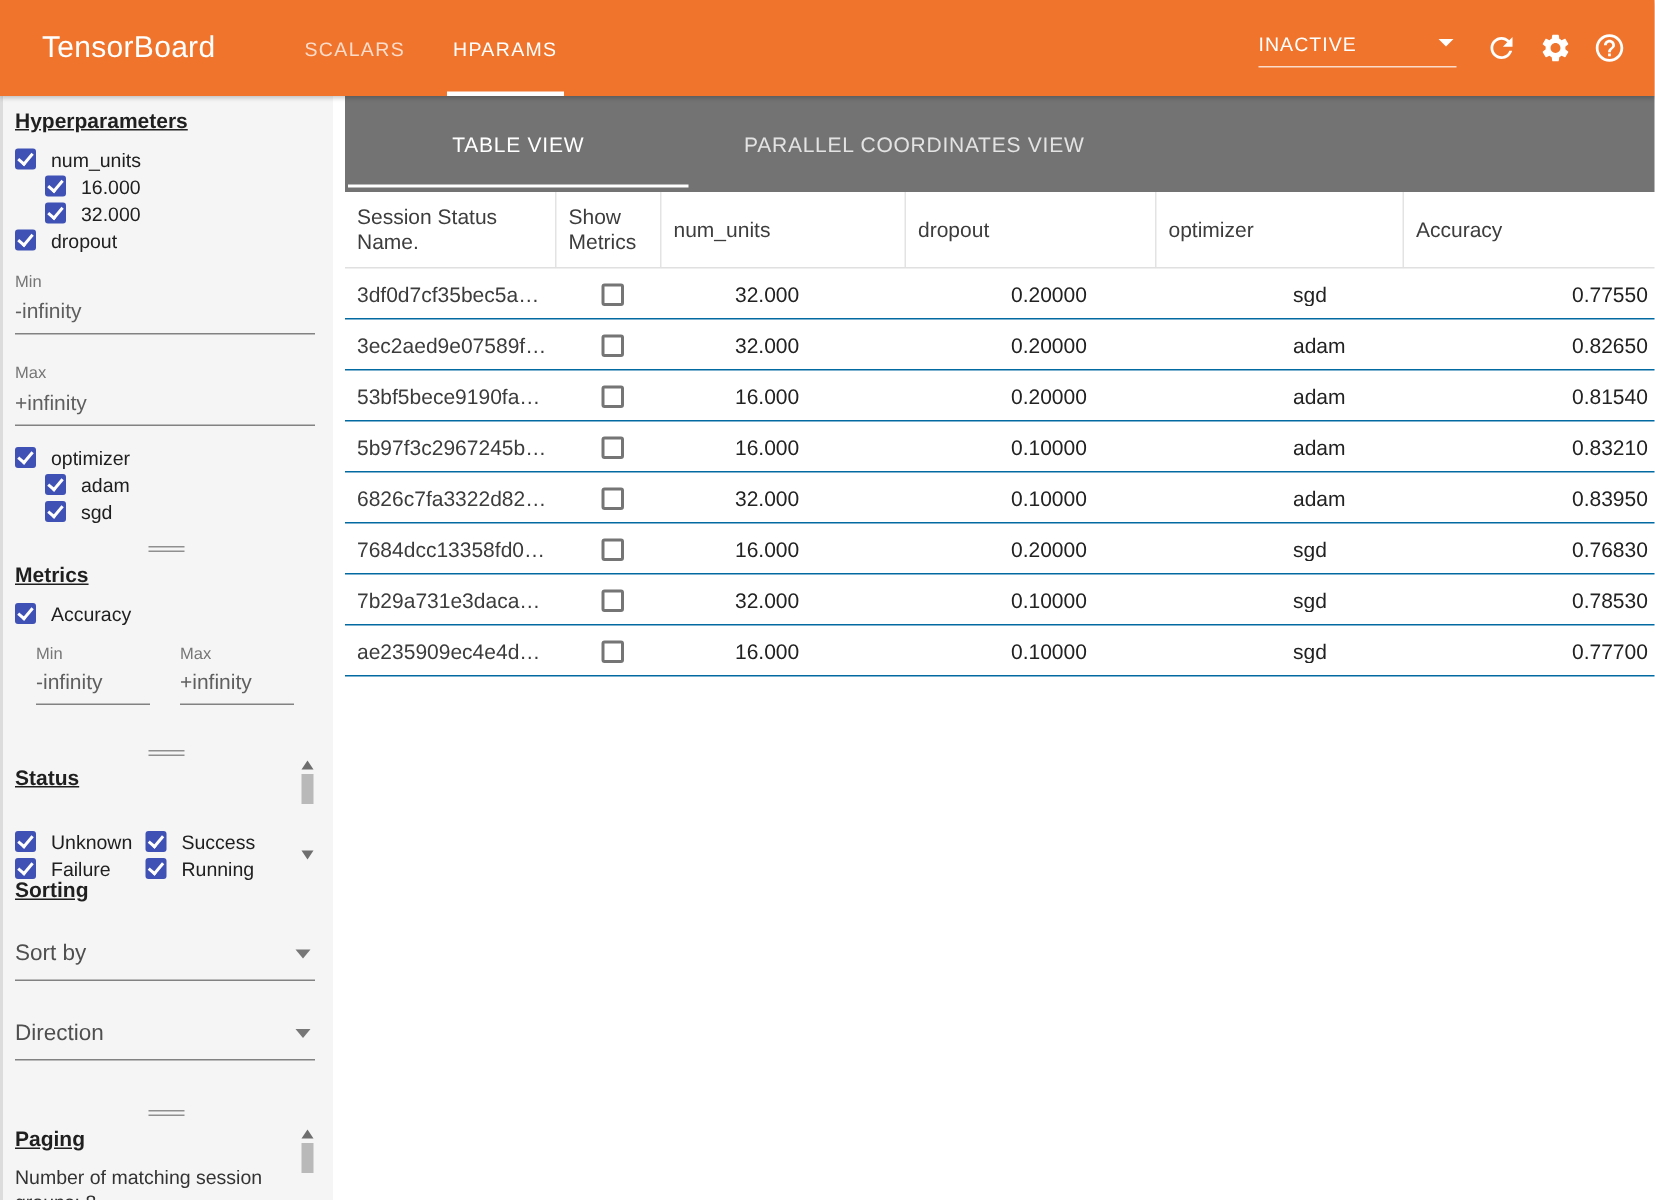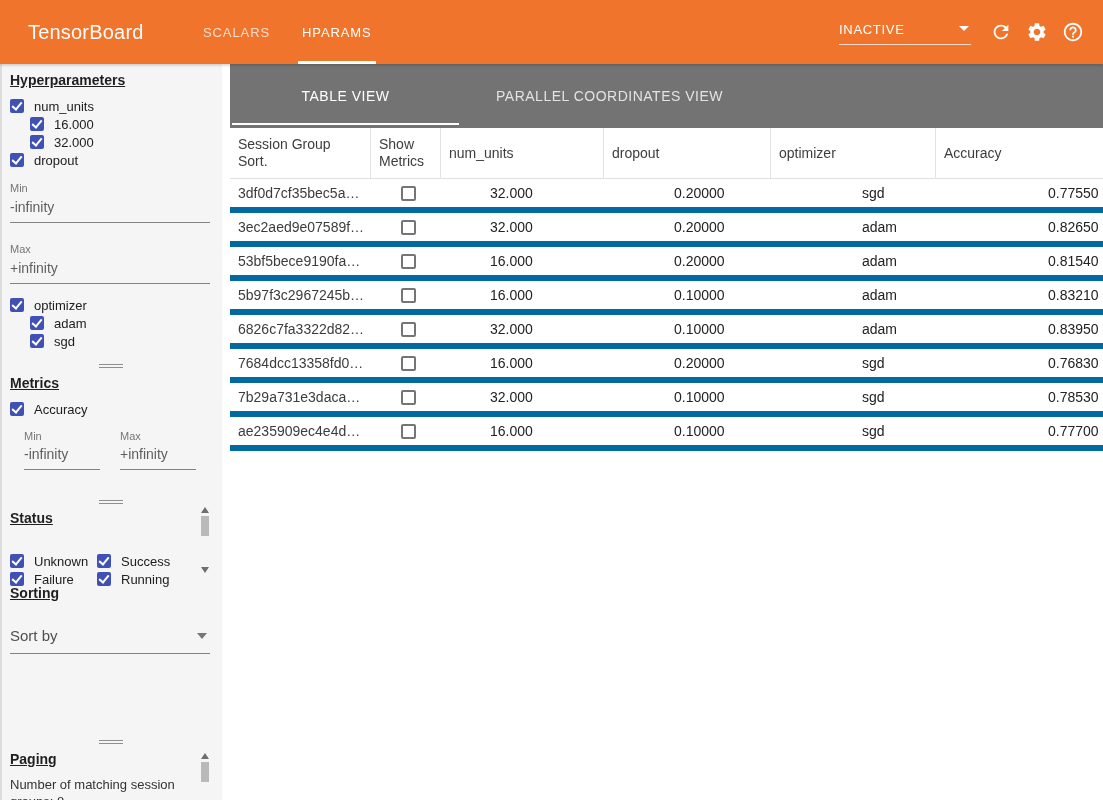--- a/index.html
+++ b/index.html
@@ -83,21 +83,21 @@
   .vtab-1 { width:231px; } .vtab-2 { width:297px; } .vtab-3 { width:345px; }
   .vtab.active { color:#fff; }
   .vtab.active::after { content:""; position:absolute; left:2px; right:2px;
     bottom:3px; height:2px; background:#fff; }
   .tbl-head { display:grid; grid-template-columns:140px 70px 163px 167px 165px auto;
     min-height:51px; border-bottom:1px solid #e0e0e0; }
   .th { display:flex; align-items:center; padding:4px 8px; font-size:14px;
     color:#3d3d3d; line-height:17px; border-left:1px solid #e3e3e3; }
   .th:first-child { border-left:none; }
   .tbl-row { display:grid; grid-template-columns:140px 70px 163px 167px 165px auto;
-    height:34px; border-bottom:6px solid #0369a1; align-items:center;
+    height:34px; border-bottom:1px solid #0369a1; align-items:center;
     font-size:14px; color:#222;gap:21px; }
   .td { padding:0 8px; overflow:hidden; white-space:nowrap; }
   .td-name { color:#3c3c3c; }
   .td-check { padding-left:10px; }
   .tbl-cb { display:inline-block; width:15px; height:15px; border:2px solid #757575;
     border-radius:2px; background:#fff; cursor:pointer; vertical-align:middle; }
 </style>
 </head>
 <body>
 
@@ -222,20 +222,24 @@
       <span class="tri-down"></span>
     </div>
   </section>
 
   <section class="sb-sec" style="top:521px">
     <h3 class="sb-heading">Sorting</h3>
     <div class="dd">
       <span>Sort by</span>
       <span class="dd-arrow"></span>
     </div>
+    <div class="dd">
+      <span>Direction</span>
+      <span class="dd-arrow"></span>
+    </div>
   </section>
 
   <div class="drag-handle" style="top:676px"></div>
 
   <section class="sb-sec" style="top:687px">
     <h3 class="sb-heading">Paging</h3>
     <div class="paging-text">Number of matching session groups: 8</div>
     <div class="mini-scroll" style="right:12px; top:2px; height:47px;">
       <span class="tri-up"></span>
       <span class="scroll-thumb"></span>
@@ -244,21 +248,21 @@
 </aside>
 
 <main class="main">
   <div class="view-tabs">
     <div class="vtab vtab-1 active">TABLE VIEW</div>
     <div class="vtab vtab-2">PARALLEL COORDINATES VIEW</div>
   </div>
 
   <div class="tbl">
     <div class="tbl-head">
-      <div class="th">Session Group Sort.</div>
+      <div class="th">Session Status Name.</div>
       <div class="th">Show Metrics</div>
       <div class="th">num_units</div>
       <div class="th">dropout</div>
       <div class="th">optimizer</div>
       <div class="th">Accuracy</div>
     </div>
 
     <div class="tbl-row">
       <div class="td td-name">3df0d7cf35bec5a…</div>
       <div class="td td-check"><span class="tbl-cb"></span></div>

